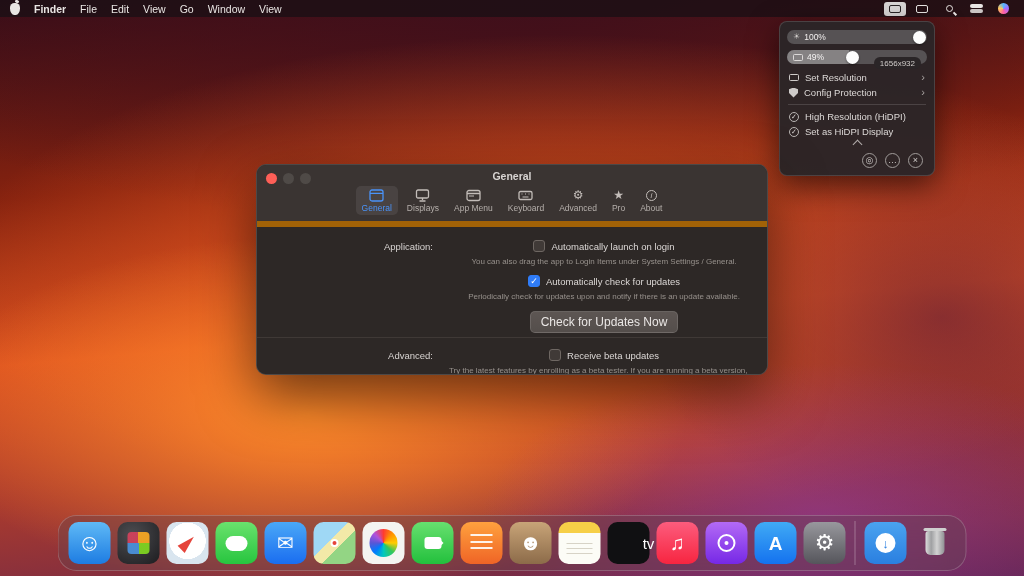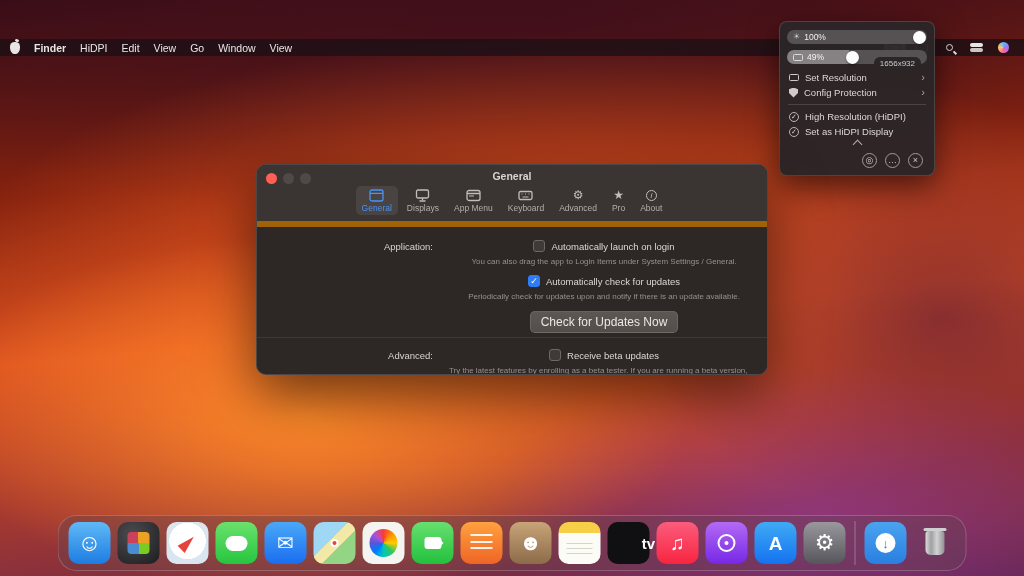--- a/index.html
+++ b/index.html
@@ -16,21 +16,21 @@
       radial-gradient(85% 60% at 55% 48%, #ea5a20 0%, rgba(234,90,32,0) 70%),
       radial-gradient(100% 55% at 50% 0%, #400f1b 0%, rgba(64,15,27,0) 72%),
       linear-gradient(175deg, #360c17 0%, #86220f 30%, #dd5220 55%, #a93a2e 76%, #63254d 100%);
   }
 
   
   .menubar {
     position:absolute; top:0; left:0; right:0; height:17px;
     background:rgba(26,16,20,0.78);
     display:flex; align-items:center; justify-content:space-between;
-    padding:0 10px; color:#e9e5e3; font-size:10.5px;margin-top:39px;
+    padding:0 10px; color:#e9e5e3; font-size:10.5px;
   }
   .mb-left { display:flex; align-items:center; gap:14px; }
   .mb-app { font-weight:bold; }
   .mb-item { cursor:default; }
   .apple-logo {
     display:inline-block; width:10px; height:12px; background:#e9e5e3;
     border-radius:45% 45% 42% 42% / 38% 38% 55% 55%; position:relative;
   }
   .apple-logo::before {
     content:""; position:absolute; top:-3px; left:5px; width:4px; height:3px;
@@ -146,21 +146,21 @@
   .cam { width:17px; height:12px; background:#fff; border-radius:3px; position:relative; }
   .cam::after { content:""; position:absolute; right:-6px; top:1.5px; width:0; height:0;
     border:4.5px solid transparent; border-left-color:#fff; }
   .i-reminders{ background:linear-gradient(180deg,#ffa13e,#ef6426); }
   .rlines { width:22px; height:18px;
     background:repeating-linear-gradient(#fff 0 2px, transparent 2px 6.5px); opacity:.9; }
   .i-contacts { background:linear-gradient(180deg,#c8a478,#8c6b49); font-size:22px; }
   .i-notes    { background:linear-gradient(180deg,#f6cf47 0 26%, #fcfcf6 26%); }
   .nlines { width:26px; height:12px; margin-top:12px;
     background:repeating-linear-gradient(#d7d3c6 0 1.5px, transparent 1.5px 5px); }
-  .i-tv       { background:#101012; font-weight:bold; font-size:15px;padding-left:40px; }
+  .i-tv       { background:#101012; font-weight:normal; font-size:15px;padding-left:40px; }
   .i-music    { background:linear-gradient(180deg,#fc5c7d,#f72540); }
   .i-podcasts { background:linear-gradient(180deg,#b36af5,#7628e6); }
   .pod { width:18px; height:18px; border:2.5px solid #fff; border-radius:50%; position:relative; }
   .pod::after { content:""; position:absolute; left:4.5px; top:4.5px; width:4px; height:4px; border-radius:50%; background:#fff; }
   .i-appstore { background:linear-gradient(180deg,#40aaf5,#1472ef); font-weight:bold; font-size:19px; }
   .i-settings { background:linear-gradient(180deg,#98989d,#55555b); font-size:22px; }
   .i-downloads{ background:linear-gradient(180deg,#4aa3f0,#2a7fe0); }
   .dl-circ { width:20px; height:20px; border-radius:50%; background:#fff; color:#2a7fe0;
     display:flex; align-items:center; justify-content:center; font-size:13px; font-weight:bold; }
   .i-trash { background:transparent; }
@@ -172,21 +172,21 @@
 </style>
 </head>
 <body>
 
 <div class="desktop">
 
   <div class="menubar">
     <div class="mb-left">
       <span class="apple-logo"></span>
       <span class="mb-app">Finder</span>
-      <span class="mb-item">HiDPI</span>
+      <span class="mb-item">File</span>
       <span class="mb-item">Edit</span>
       <span class="mb-item">View</span>
       <span class="mb-item">Go</span>
       <span class="mb-item">Window</span>
       <span class="mb-item">View</span>
     </div>
     <div class="mb-right">
       <span class="mbi active">
           <span class="mon"></span>
         </span>

